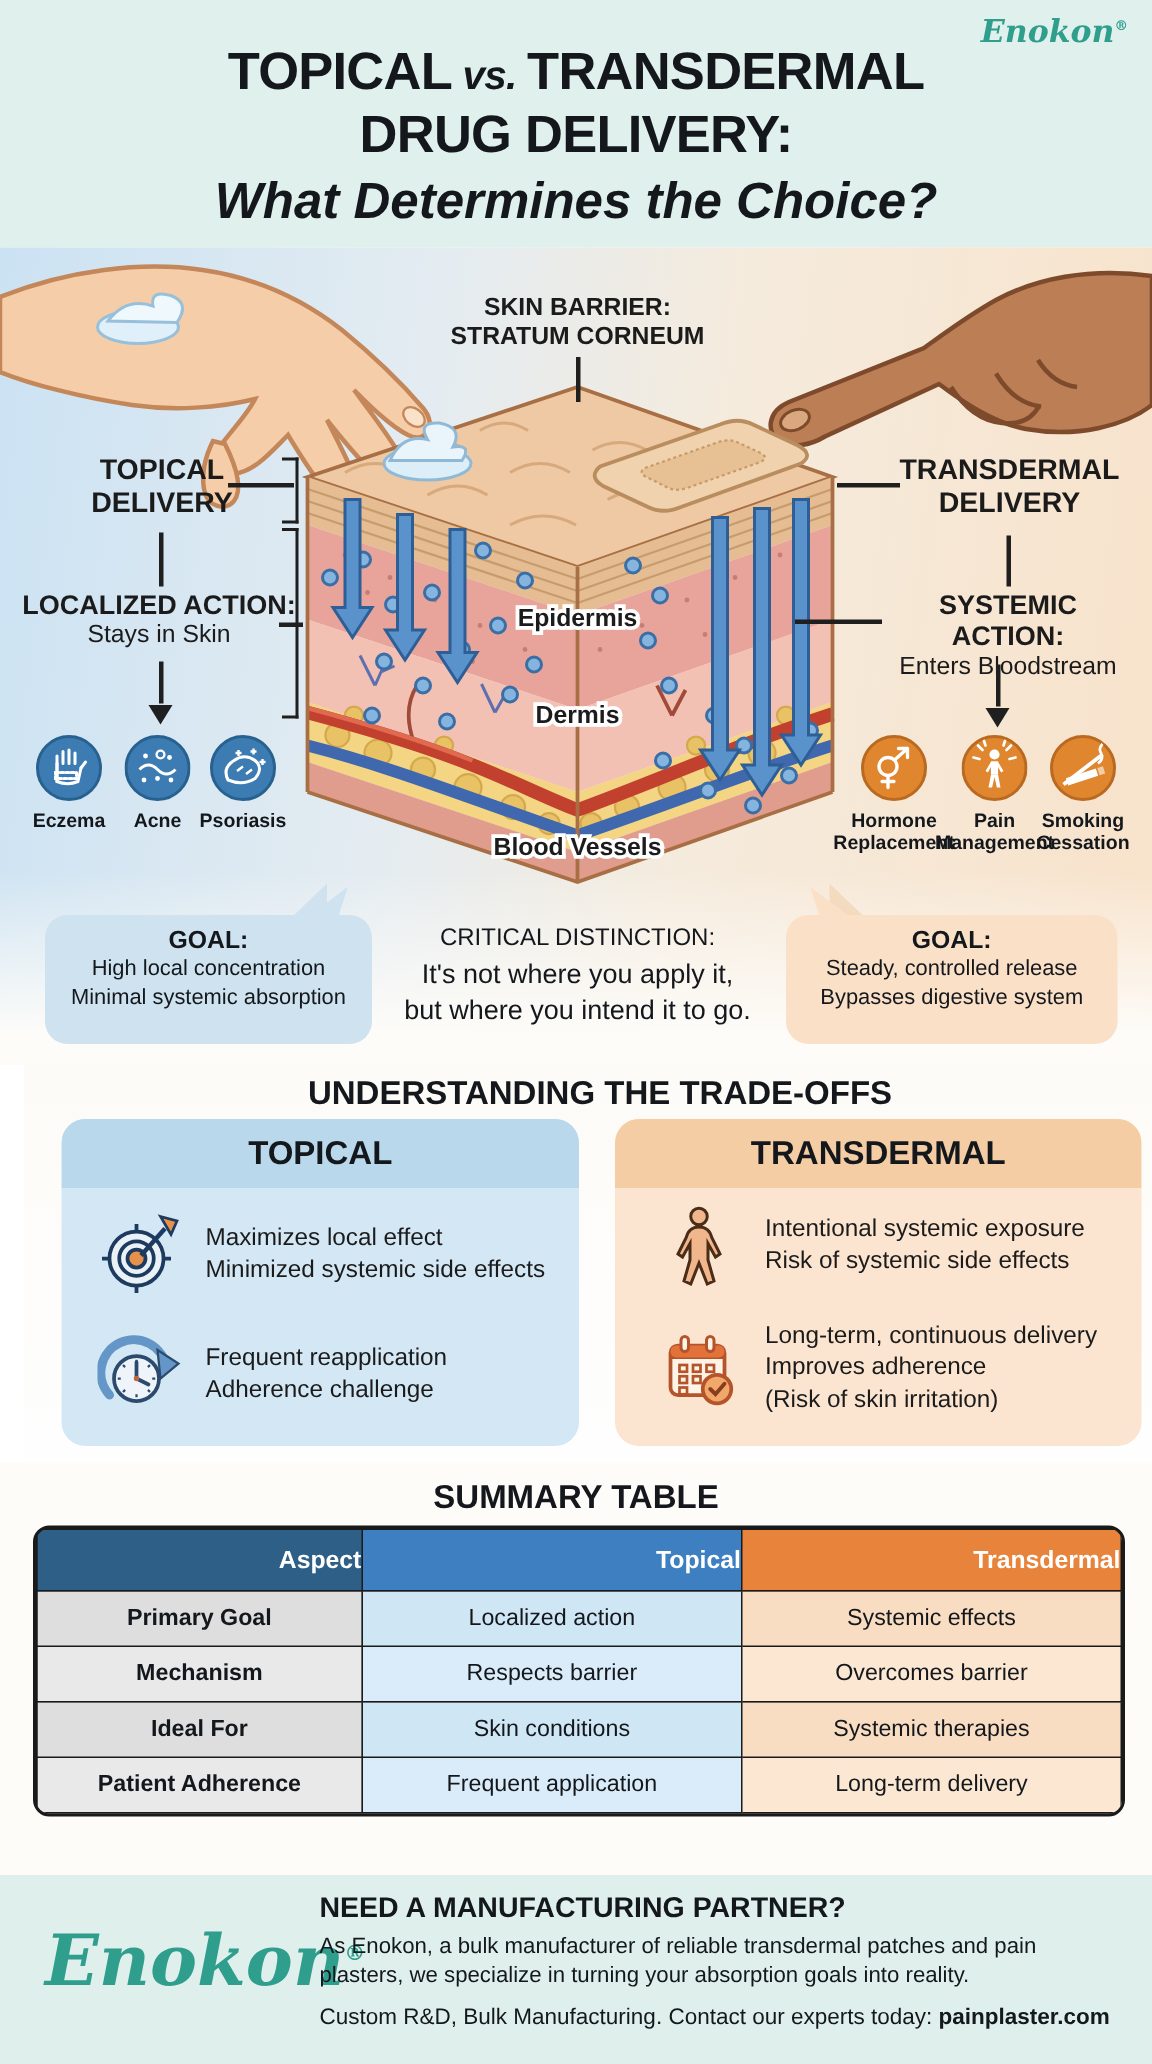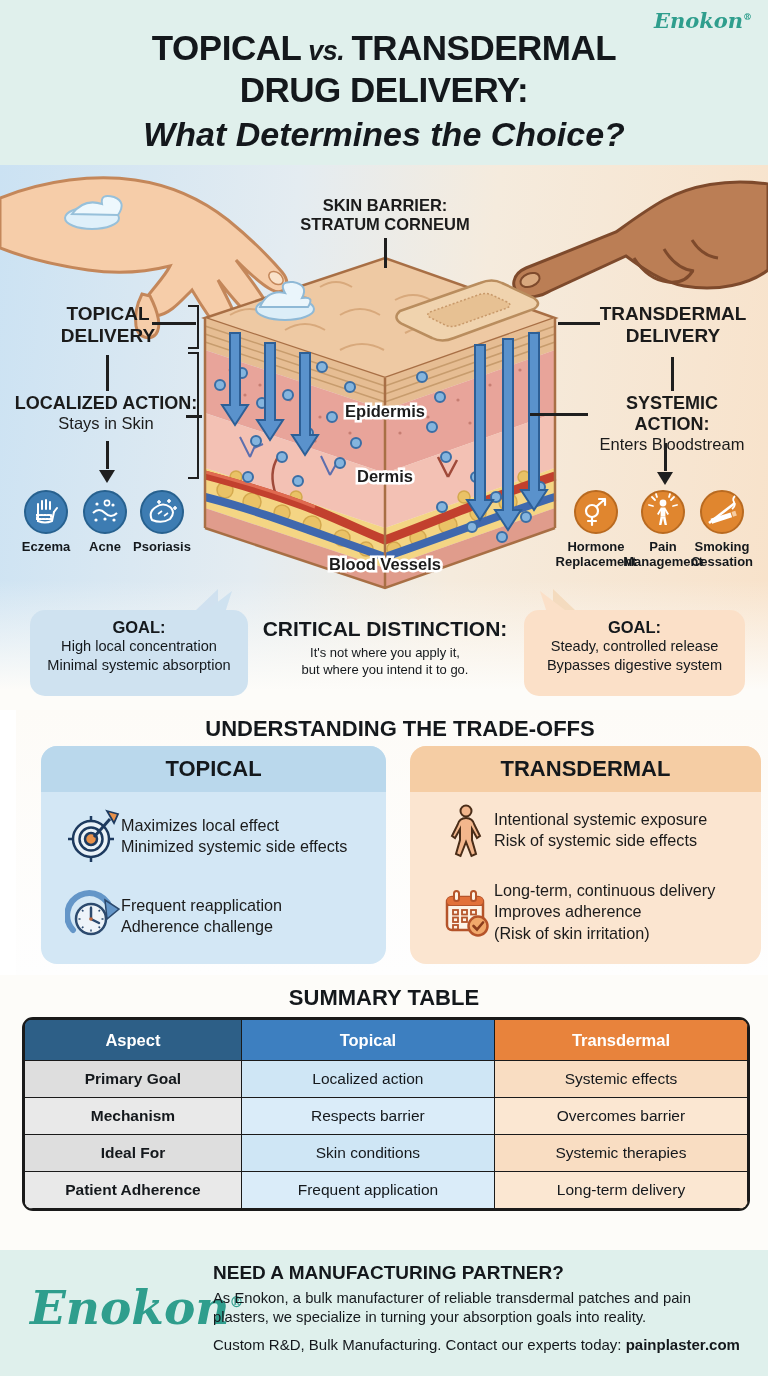--- a/index.html
+++ b/index.html
@@ -33,41 +33,41 @@
   .bubble{height:86px;border-radius:15px;z-index:2;text-align:center;padding-top:8px;
           box-sizing:border-box;}
   .bubble-blue{background:#cfe2f0;}
   .bubble-peach{background:#fbe0c8;}
   .bubble .tail{position:absolute;top:-19px;width:48px;height:30px;}
   .bubble-blue .tail{right:16px;background:#cfe2f0;clip-path:polygon(100% 0,18% 100%,80% 100%);}
   .bubble-peach .tail{left:16px;background:#fbe0c8;clip-path:polygon(0 0,20% 100%,82% 100%);}
   .bubble .b-title{font-weight:bold;font-size:16.5px;}
   .bubble .b-line{font-size:14.6px;line-height:1.32;}
   .critical{z-index:2;text-align:center;}
-  .critical .c-title{font-weight:bold;font-size:21px;margin-bottom:3px;}
-  .critical .c-line{font-size:13px;line-height:1.33;}
+  .critical .c-title{font-weight:normal;font-size:16px;margin-bottom:3px;}
+  .critical .c-line{font-size:18px;line-height:1.33;}
   
   #trade{left:16px;top:710px;width:768px;height:265px;background:linear-gradient(#fdfbf7,#fefefe);}
   .sec-heading{left:0;top:6px;width:100%;text-align:center;font-weight:bold;font-size:22px;}
   .card{top:36px;height:218px;border-radius:16px;overflow:hidden;}
   .card-blue{left:25px;width:345px;background:#d3e7f5;}
   .card-peach{left:394px;width:351px;background:#fbe5d0;}
   .card-head{height:46px;line-height:46px;text-align:center;font-weight:bold;font-size:22px;}
   .card-blue .card-head{background:#bad8ec;}
   .card-peach .card-head{background:#f5cda4;}
   .titem{display:flex;align-items:center;}
   .titem svg{flex:0 0 56px;width:56px;height:56px;}
-  .titem .ttext{font-size:16.2px;line-height:1.32;color:#1b1b1b;}
+  .titem .ttext{margin-left:16px;font-size:16.2px;line-height:1.32;color:#1b1b1b;}
   
   #summary{left:0;top:975px;width:768px;height:275px;background:#fdfcf9;}
   .tbl-wrap{left:22px;top:42px;width:724px;border:2px solid #1a1a1a;border-radius:11px;
             overflow:hidden;background:#1a1a1a;}
   table{width:100%;border-collapse:collapse;}
   th,td{border:1.5px solid #1a1a1a;text-align:center;padding:0;}
-  th{height:40px;font-size:16.5px;color:#ffffff;font-weight:bold;}
+  th{height:40px;font-size:16.5px;color:#ffffff;font-weight:bold;text-align:right;}
   td{height:36px;font-size:15.5px;}
   .h-aspect{background:#2d5f87;width:30%;}
   .h-topical{background:#3d7fc0;width:35%;}
   .h-trans{background:#e8833c;width:35%;}
   .col-aspect{background:#e9e9e9;font-weight:bold;}
   .col-topical{background:#daecf9;}
   .col-trans{background:#fbe7d2;}
   tbody tr:nth-child(odd) .col-aspect{background:#dedede;}
   tbody tr:nth-child(odd) .col-topical{background:#cfe6f5;}
   tbody tr:nth-child(odd) .col-trans{background:#f9ddc2;}

